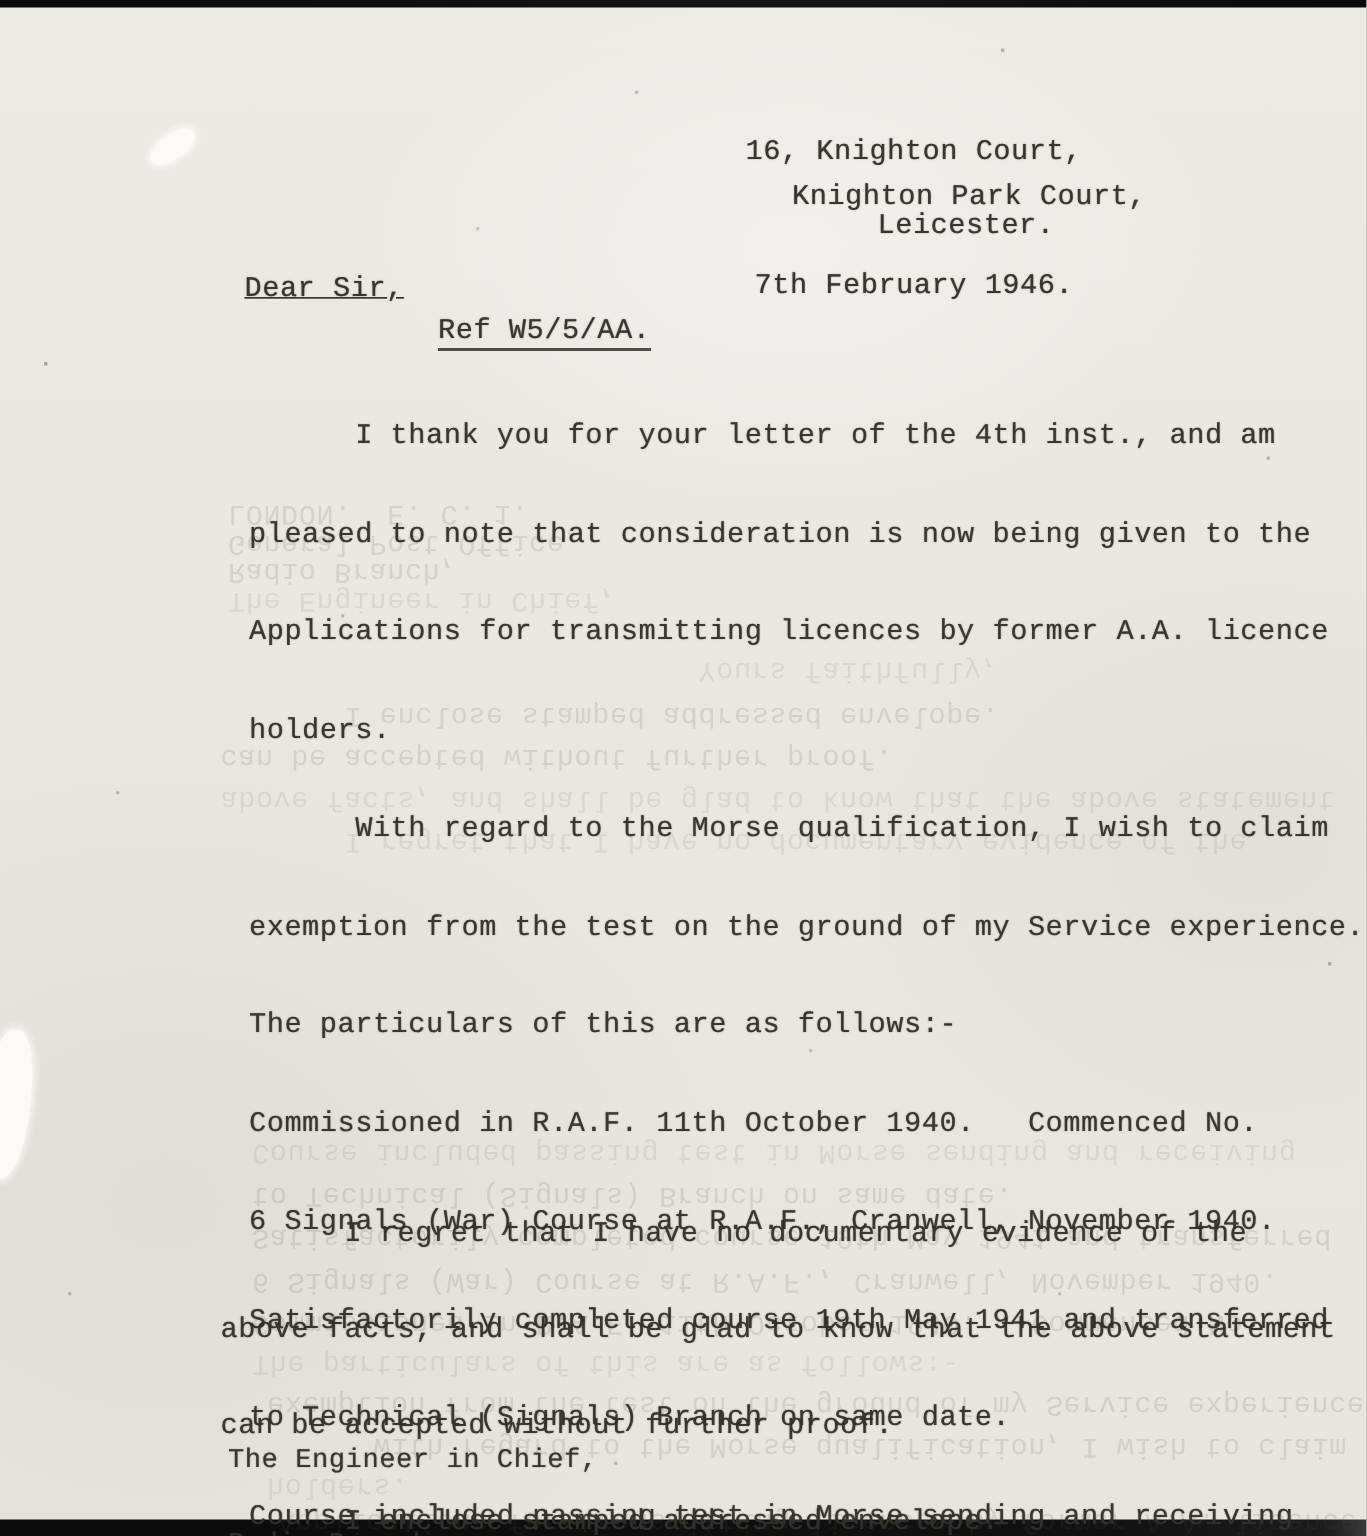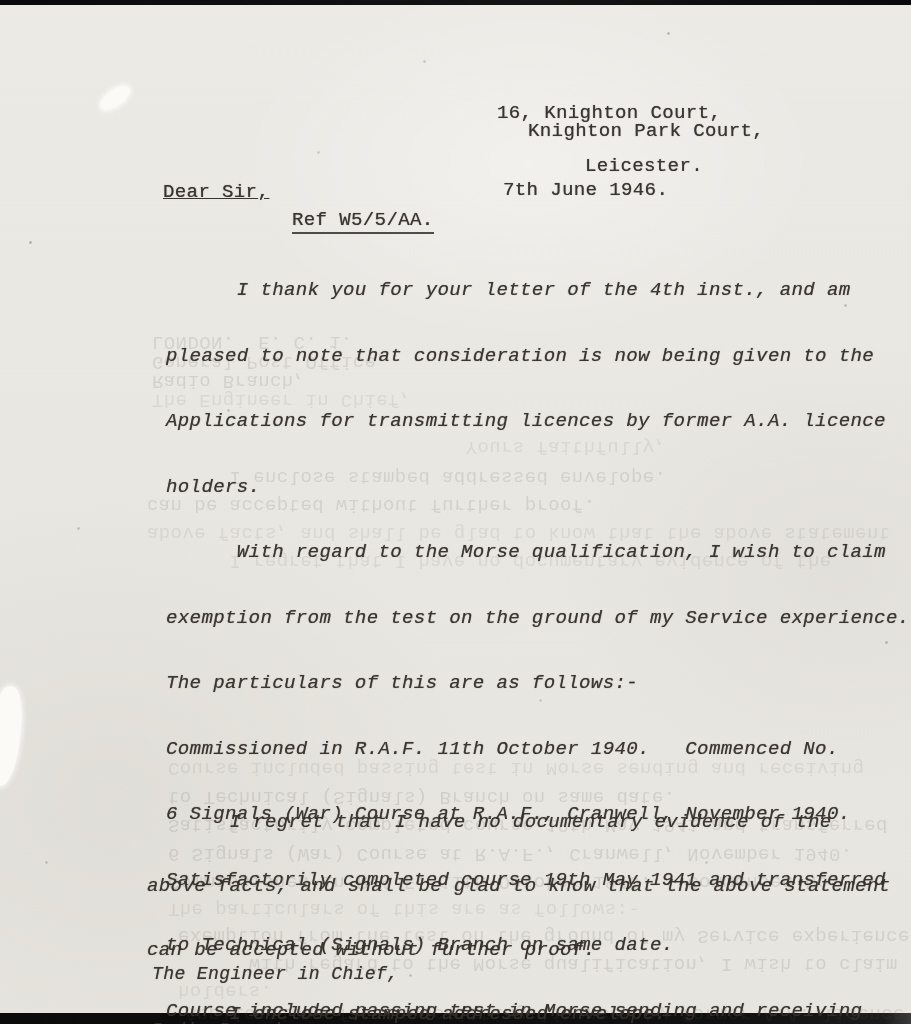--- a/index.html
+++ b/index.html
@@ -21,21 +21,20 @@
     position:absolute;white-space:pre;
     font-size:19px;letter-spacing:.4px;
     color:rgba(52,48,42,.92);
     text-shadow:0 0 1px rgba(52,48,42,.55), .3px 0 0 rgba(52,48,42,.35);
   }
   .block{position:absolute;white-space:pre;}
   .block > div{
     white-space:pre;font-size:19px;letter-spacing:.4px;
     color:rgba(52,48,42,.92);
     text-shadow:0 0 1px rgba(52,48,42,.5), .3px 0 0 rgba(52,48,42,.3);
-    font-style:italic;
   }
   .body1{left:166px;top:240px;}
   .body1 > div{height:29.5px;line-height:29.5px;}
   .body2{left:147px;top:772px;}
   .body2 > div{height:28px;line-height:28px;}
   .recipient{left:152px;top:928px;}
   .recipient > div{height:20px;line-height:20px;font-size:18px;}
   .ref{border-bottom:2px solid rgba(52,48,42,.85);padding-bottom:1px;}
   .ghost{
     position:absolute;white-space:pre;
@@ -97,24 +96,24 @@
   <div class="ghost" style="left:168px;top:786px;">to Technical (Signals) Branch on same date.</div>
   <div class="ghost" style="left:168px;top:814px;">Satisfactorily completed course 19th May 1941 and transferred</div>
   <div class="ghost" style="left:168px;top:843px;">6 Signals (War) Course at R.A.F., Cranwell, November 1940.</div>
   <div class="ghost" style="left:168px;top:871px;">Commissioned in R.A.F. 11th October 1940.   Commenced No.</div>
   <div class="ghost light" style="left:168px;top:898px;">The particulars of this are as follows:-</div>
   <div class="ghost" style="left:178px;top:925px;">exemption from the test on the ground of my Service experience.</div>
   <div class="ghost" style="left:178px;top:953px;">      With regard to the Morse qualification, I wish to claim</div>
   <div class="ghost light" style="left:178px;top:980px;">holders.</div>
   <div class="ghost" style="left:185px;top:1003px;">Applications for transmitting licences by former A.A. licence</div>
 
-  <div class="txt" style="left:497px;top:90px;margin-top:12px;">16, Knighton Court,</div>
+  <div class="txt" style="left:497px;top:90px;">16, Knighton Court,</div>
   <div class="txt" style="left:528px;top:120px;">Knighton Park Court,</div>
-  <div class="txt" style="left:585px;top:155px;">Leicester.</div>
-  <div class="txt" style="left:503px;top:179px;">7th June 1946.</div>
+  <div class="txt" style="left:585px;top:139px;">Leicester.</div>
+  <div class="txt" style="left:503px;top:179px;">7th February 1946.</div>
 
   <div class="txt" style="left:163px;top:181px;text-decoration:underline;">Dear Sir,</div>
   <div class="txt" style="left:292px;top:209px;"><span class="ref">Ref W5/5/AA.</span></div>
 
   <div class="block body1">
     <div>      I thank you for your letter of the 4th inst., and am</div>
     <div>pleased to note that consideration is now being given to the</div>
     <div>Applications for transmitting licences by former A.A. licence</div>
     <div>holders.</div>
     <div>      With regard to the Morse qualification, I wish to claim</div>

